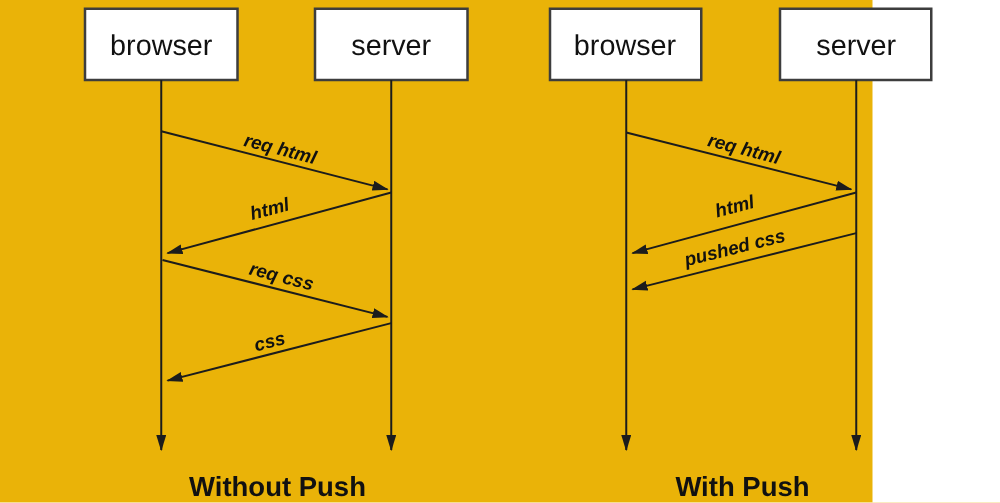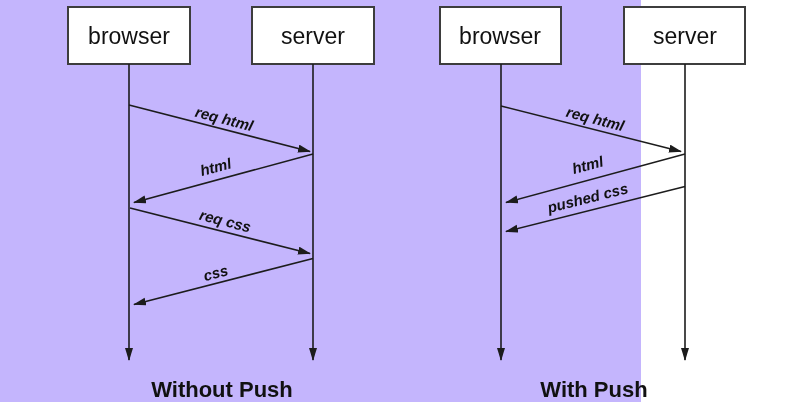--- a/index.html
+++ b/index.html
@@ -5,24 +5,24 @@
   html, body {
     margin: 0;
     padding: 0;
     background: #ffffff;
     width: 800px;
     height: 402px;
     overflow: hidden;
     font-family: "Liberation Sans", sans-serif;
   }
   .canvas-wrap {
-    width: 641px;
+    width: 698px;
     height: 402px;
     position: relative;
-    background: #c4b5fd;
+    background: #eab308;
   }
   svg { display: block; }
   .actor-box {
     fill: #ffffff;
     stroke: #3d3d3d;
     stroke-width: 2;
   }
   .actor-label {
     font-size: 23px;
     fill: #111111;

